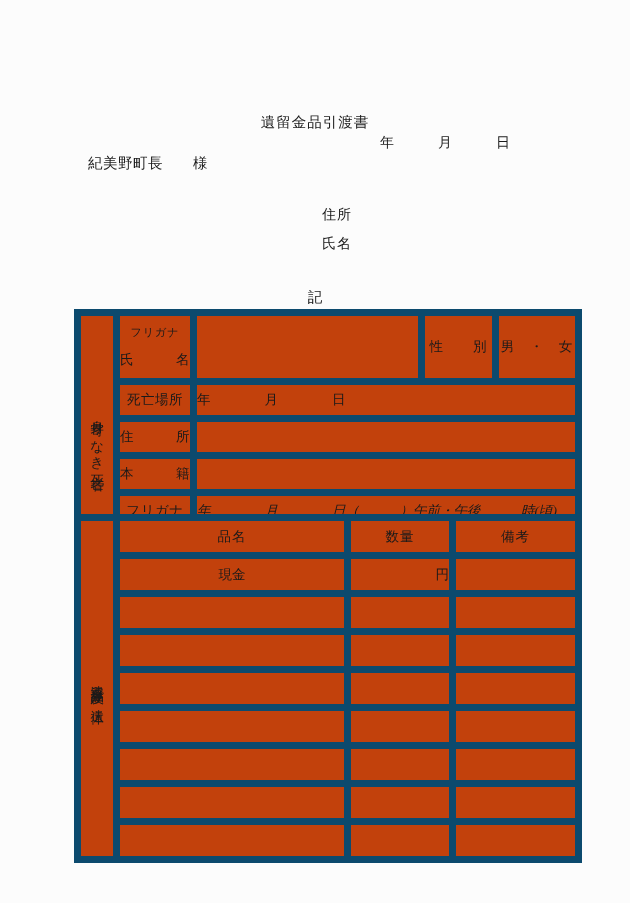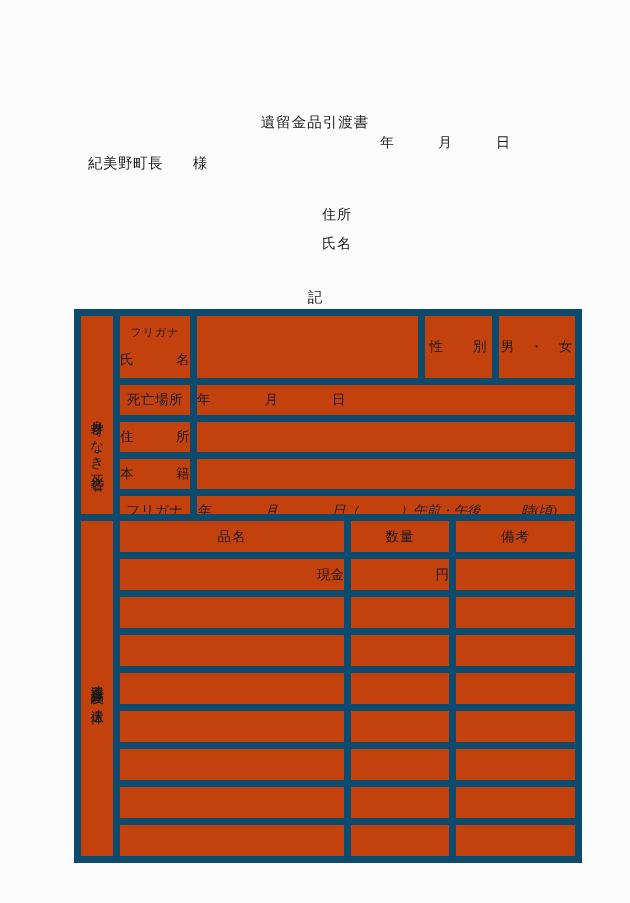--- a/index.html
+++ b/index.html
@@ -152,21 +152,21 @@
     font-size: 13.5px;
     letter-spacing: 0.5px;
     white-space: pre;
     font-family: Liberation Mono, monospace;
   }
 
   .cell-pad-left { padding-left: 22px; white-space: pre; }
   .cell-pad-left-sm { padding-left: 14px; white-space: pre; font-style: italic; }
   .cell-center { text-align: center; letter-spacing: 1px; white-space: pre; }
   .cell-right { text-align: right; padding-right: 20px; white-space: pre; }
-  .cell-left-item { text-align: right; padding-left: 22px; white-space: pre; }
+  .cell-left-item { text-align: center; padding-left: 22px; white-space: pre; }
 
   
   #deceased-table {
     left: 74px;
     top: 309px;
     width: 501px;
   }
   
   #belongings-table {
     left: 74px;

